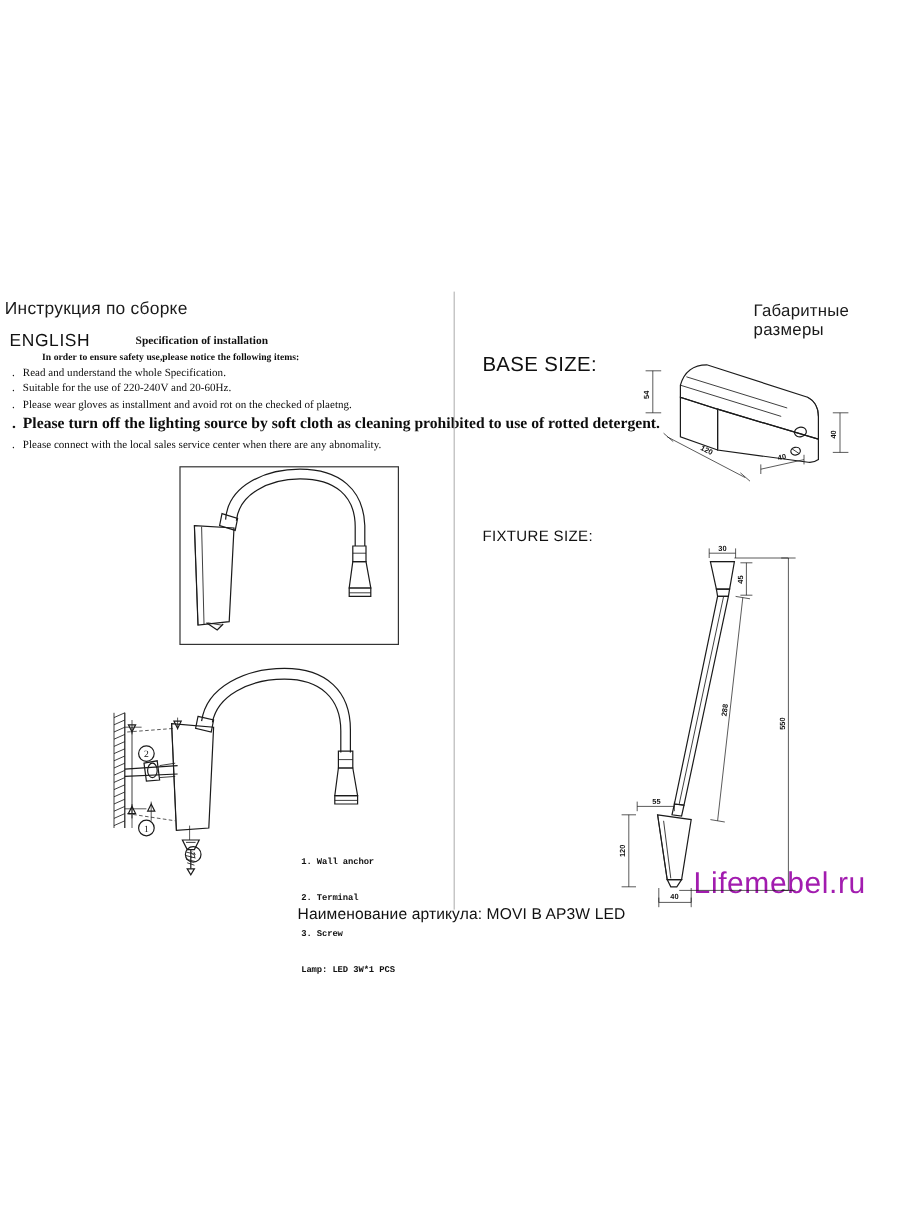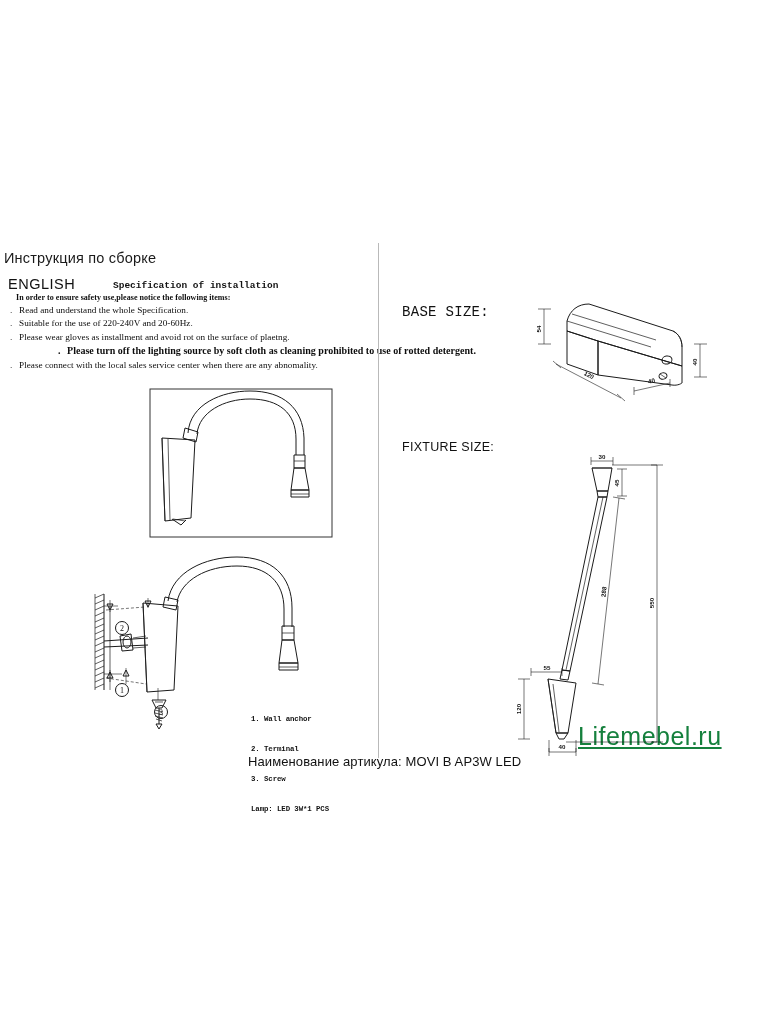--- a/index.html
+++ b/index.html
@@ -21,72 +21,71 @@
   .ru-title-right{
     position:absolute;left:628px;top:250px;
     font-size:14px;letter-spacing:.2px;color:#1a1a1a;
   }
   .english{
     position:absolute;left:8px;top:276px;
     font-size:14.5px;letter-spacing:.5px;
   }
   .spec-of-inst{
     position:absolute;left:113px;top:280px;
-    font-family:Liberation Mono, monospace;
+    font-family:Liberation Serif, serif;
     font-size:9.5px;font-weight:600;
   }
   .base-size-label{
-    position:absolute;left:402px;top:304px;
-    font-size:14px;letter-spacing:.3px;font-family:Liberation Mono, monospace;
+    position:absolute;left:402px;top:294px;
+    font-size:17px;letter-spacing:.3px;
   }
   .fixture-size-label{
     position:absolute;left:402px;top:440px;
     font-size:12.5px;letter-spacing:.3px;
   }
   .article-line{
     position:absolute;left:248px;top:754px;
     font-size:13px;letter-spacing:.1px;
   }
 
   
   .spec-body{
     position:absolute;left:10px;top:293px;width:360px;
     font-family:"Liberation Serif", serif;
     color:#0d0d0d;
   }
   .spec-intro{
-    font-size:8px;font-weight:700;margin:0 0 3px 6px;letter-spacing:.05px;
+    font-size:8px;font-weight:700;margin:0 0 3px 25px;letter-spacing:.05px;
   }
   .spec-item{
     font-size:9.2px;margin:0 0 3.4px 0;letter-spacing:.02px;white-space:nowrap;
   }
   .spec-item .bullet{display:inline-block;width:9px;}
-  .spec-item.small{font-size:10px;font-weight:700;margin-left:48px;}
+  .spec-item.small{font-size:13px;font-weight:700;}
 
   
   .v-divider{
     position:absolute;left:378px;top:243px;width:1px;height:515px;
     background:#b9b9b9;
   }
 
   
   .parts-list{
     position:absolute;left:251px;top:694px;
     font-family:"Liberation Mono", monospace;
     font-size:7.4px;line-height:9.1px;font-weight:700;color:#111;
     letter-spacing:-.1px;
   }
   .parts-list div{white-space:nowrap;margin-top:21px;}
 
   
   .watermark{
     position:absolute;left:578px;top:722px;
-    font-size:25px;color:#15803d;letter-spacing:.5px;
+    font-size:25px;color:#a21caf;letter-spacing:.5px;
     user-select:none;
-    text-decoration:underline;
   }
 
   
   svg.art{position:absolute;left:0;top:0;width:759px;height:1012px;overflow:visible;}
   .ln{stroke:#1b1b1b;fill:none;stroke-width:1;}
   .ln-thin{stroke:#1b1b1b;fill:none;stroke-width:.7;}
   .ln-box{stroke:#333;fill:none;stroke-width:1;}
   .dim{stroke:#1b1b1b;fill:none;stroke-width:.6;}
   .dashed{stroke:#1b1b1b;fill:none;stroke-width:.6;stroke-dasharray:3 2;}
   .dimtxt{
@@ -97,34 +96,35 @@
     font-family:"Liberation Serif", serif;
     font-size:8px;fill:#111;
   }
 </style>
 </head>
 <body>
 
 <div class="page">
 
   <div class="ru-title">Инструкция по сборке</div>
+  <div class="ru-title-right">Габаритные размеры</div>
   <div class="english">ENGLISH</div>
   <div class="spec-of-inst">Specification of installation</div>
 
   <div class="spec-body">
     <p class="spec-intro">In order to ensure safety use,please notice the following items:</p>
 
     <p class="spec-item">
       <span class="bullet">.</span><span>Read and understand the whole Specification.</span>
     </p>
     <p class="spec-item">
       <span class="bullet">.</span><span>Suitable for the use of 220-240V and 20-60Hz.</span>
     </p>
     <p class="spec-item">
-      <span class="bullet">.</span><span>Please wear gloves as installment and avoid rot on the surface of plaetng.</span>
+      <span class="bullet">.</span><span>Please wear gloves as installment and avoid rot on the checked of plaetng.</span>
     </p>
     <p class="spec-item small">
       <span class="bullet">.</span><span>Please turn off the lighting source by soft cloth as cleaning prohibited to use of rotted detergent.</span>
     </p>
     <p class="spec-item">
       <span class="bullet">.</span><span>Please connect with the local sales service center when there are any abnomality.</span>
     </p>
   </div>
 
   <div class="v-divider"></div>

